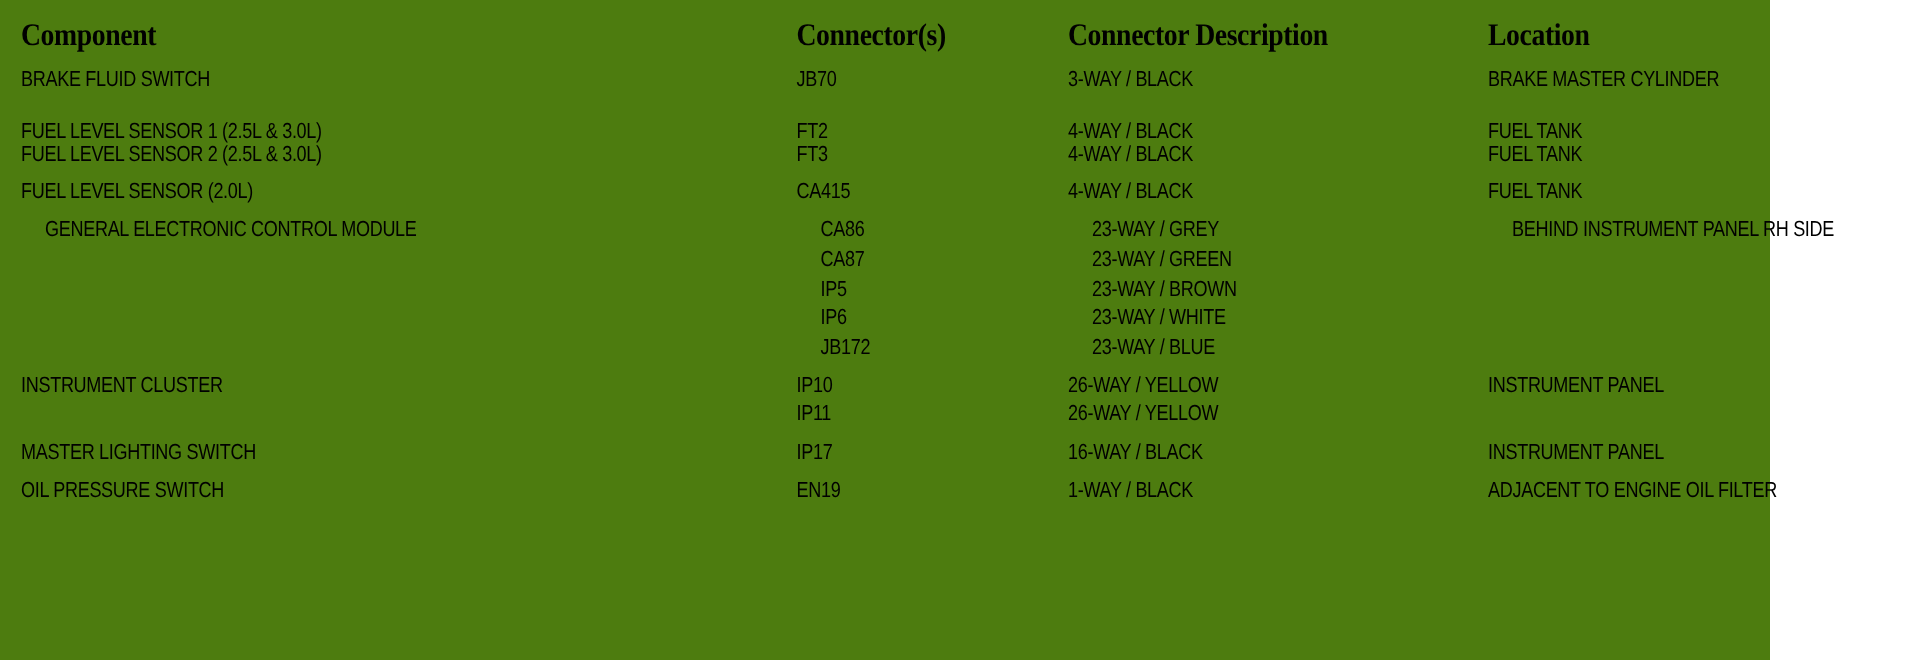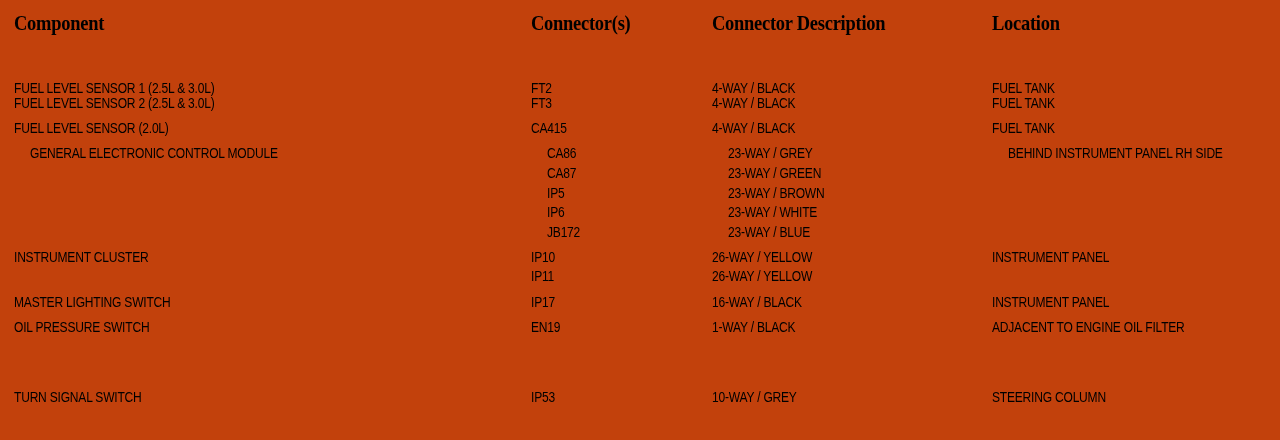--- a/index.html
+++ b/index.html
@@ -11,23 +11,23 @@
     width: 1280px;
     height: 440px;
     overflow: hidden;
     font-family: "Liberation Sans", sans-serif;
     color: #000000;
     -webkit-font-smoothing: none;
   }
 
   #sheet {
     position: relative;
-    width: 1280px;
+    width: 1180px;
     height: 440px;
-    background: #c2410c;
+    background: #4d7c0f;
   }
 
   
   .hdr-row {
     position: absolute;
     left: 0;
     top: 11px;
     width: 1280px;
     height: 26px;
   }
@@ -83,20 +83,30 @@
 <div id="sheet">
 
   <div class="hdr-row">
     <div class="hdr c-component">Component</div>
     <div class="hdr c-connector">Connector(s)</div>
     <div class="hdr c-desc">Connector Description</div>
     <div class="hdr c-location">Location</div>
   </div>
 
   <div class="rows" id="rows-container" style="height: 388.2px;">
+      <div class="row" style="position: absolute; left: 0px; top: 0px; height: 19.6px;">
+        <div class="cell c-component">BRAKE FLUID SWITCH</div>
+        <div class="cell c-connector">
+          <span class="sub">JB70</span>
+        </div>
+        <div class="cell c-desc">
+          <span class="sub">3-WAY / BLACK</span>
+        </div>
+        <div class="cell c-location">BRAKE MASTER CYLINDER</div>
+      </div>
       <div class="row" style="position: absolute; left: 0px; top: 35px; height: 19.6px;">
         <div class="cell c-component">FUEL LEVEL SENSOR 1 (2.5L &amp; 3.0L)</div>
         <div class="cell c-connector">
           <span class="sub">FT2</span>
         </div>
         <div class="cell c-desc">
           <span class="sub">4-WAY / BLACK</span>
         </div>
         <div class="cell c-location">FUEL TANK</div>
       </div>
@@ -163,25 +173,15 @@
       <div class="row" style="position: absolute; left: 0px; top: 273.7px; height: 19.6px; text-align: center;">
         <div class="cell c-component">OIL PRESSURE SWITCH</div>
         <div class="cell c-connector">
           <span class="sub">EN19</span>
         </div>
         <div class="cell c-desc">
           <span class="sub">1-WAY / BLACK</span>
         </div>
         <div class="cell c-location">ADJACENT TO ENGINE OIL FILTER</div>
       </div>
-      <div class="row" style="position: absolute; left: 0px; top: 343.5px; height: 19.6px;">
-        <div class="cell c-component">TURN SIGNAL SWITCH</div>
-        <div class="cell c-connector">
-          <span class="sub">IP53</span>
-        </div>
-        <div class="cell c-desc">
-          <span class="sub">10-WAY / GREY</span>
-        </div>
-        <div class="cell c-location">STEERING COLUMN</div>
-      </div>
     </div>
 
 </div>
 
 </body></html>

